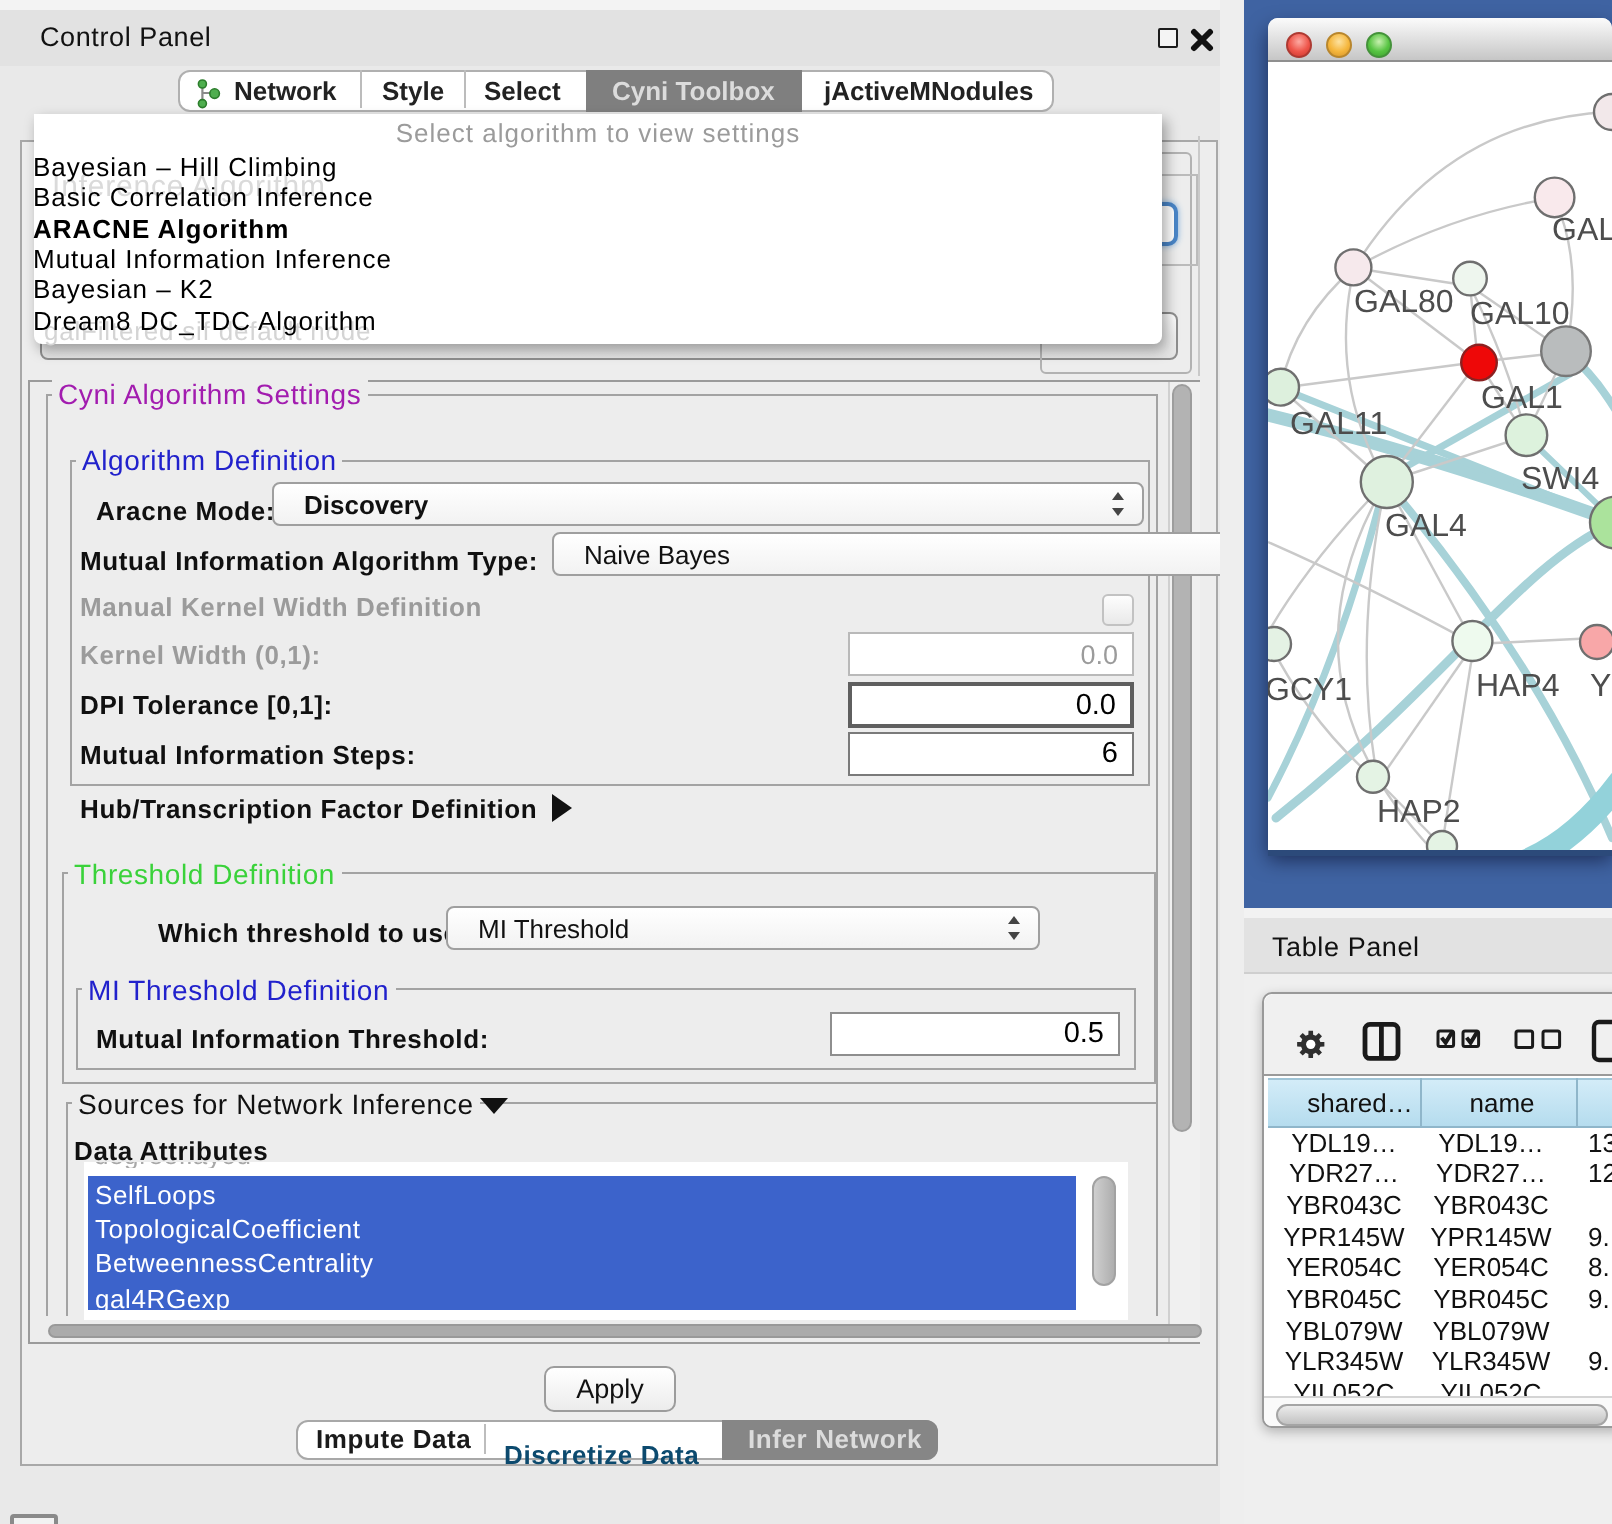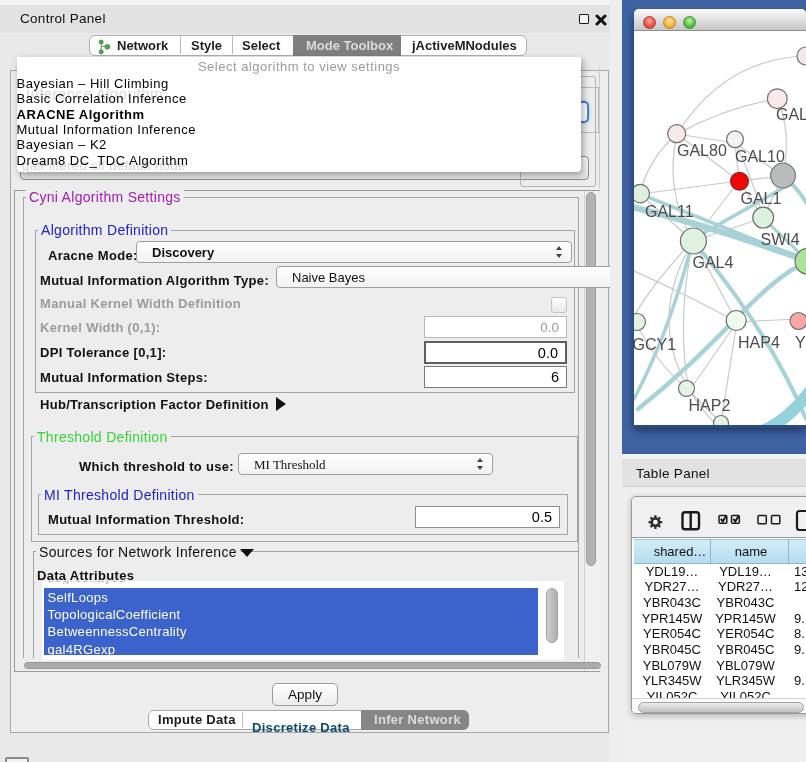--- a/index.html
+++ b/index.html
@@ -47,21 +47,21 @@
   <div class="abs" style="left:232px;top:35px;width:1px;height:19px;background:#bcbcbc;"></div>
   <svg class="abs" style="left:98px;top:38.5px;" width="13" height="16" viewBox="0 0 13 16">
     <path d="M3.2 3.5 L3.2 12.5 M3.2 7.5 L9 7.5" stroke="#8a8a8a" stroke-width="1.1" fill="none"></path>
     <circle cx="3.2" cy="3" r="2" fill="#4fae4f" stroke="#2c7d2c" stroke-width="0.8"></circle>
     <circle cx="9.3" cy="7.8" r="2.4" fill="#4fae4f" stroke="#2c7d2c" stroke-width="0.8"></circle>
     <circle cx="3.2" cy="12.8" r="2" fill="#4fae4f" stroke="#2c7d2c" stroke-width="0.8"></circle>
   </svg>
   <div class="lbl" style="left:117px;top:38px;font-weight:bold;color:#222;letter-spacing:0;">Network</div>
   <div class="lbl" style="left:191px;top:38px;font-weight:bold;color:#222;letter-spacing:0;">Style</div>
   <div class="lbl" style="left:242px;top:38px;font-weight:bold;color:#222;letter-spacing:0;">Select</div>
-  <div class="lbl" style="left:306px;top:38px;font-weight:bold;color:#dcdcdc;letter-spacing:0;">Mode Toolbox</div>
+  <div class="lbl" style="left:306px;top:38px;font-weight:bold;color:#dcdcdc;letter-spacing:0;">Cyni Toolbox</div>
   <div class="lbl" style="left:412px;top:38px;font-weight:bold;color:#222;letter-spacing:0;">jActiveMNodules</div>
 
   <div class="abs" style="left:13.5px;top:189.5px;width:586px;height:482.5px;border:1px solid #9b9b9b;background:#ededed;box-sizing:border-box;"></div>
 
   <div class="abs" style="left:583.5px;top:190.5px;width:15px;height:480.5px;background:#f0f0f0;border-left:1px solid #d0d0d0;"></div>
   <div class="abs" style="left:585.5px;top:192px;width:10px;height:374px;background:#b3b3b3;border:1px solid #9d9d9d;border-radius:6px;box-sizing:border-box;"></div>
 
   <div class="abs" style="left:24px;top:661.5px;width:577px;height:7.5px;background:#ababab;border:1px solid #999;border-radius:5px;box-sizing:border-box;"></div>
 
   <div class="gbox" style="left:23px;top:197px;width:554px;height:460px;border-bottom:none;"></div>
@@ -94,21 +94,21 @@
   <div class="blbl" style="left:40px;top:370px;">Mutual Information Steps:</div>
   <div class="field" style="left:424px;top:366px;width:143px;height:22px;border:1.5px solid #7a7a7a;color:#000;font-size:14.5px;">6</div>
 
   <div class="blbl" style="left:40px;top:397px;">Hub/Transcription Factor Definition</div>
   <div class="abs" style="left:276px;top:396.5px;width:0;height:0;border-left:10.5px solid #111;border-top:7.8px solid transparent;border-bottom:7.8px solid transparent;"></div>
 
   <div class="gbox" style="left:31px;top:436px;width:545px;height:104px;"></div>
   <div class="gtitle" style="left:34px;top:429px;color:#3ad23a;">Threshold Definition</div>
 
   <div class="blbl" style="left:79px;top:459px;">Which threshold to use:</div>
-  <div class="combo" style="left:238px;top:453px;width:255px;height:22px;font-family:Liberation Serif, serif;">
+  <div class="combo" style="left:223px;top:453px;width:297px;height:22px;">
     <div class="ct">MI Threshold</div>
     <div class="arr" style="right:8px;top:3px;"></div>
   </div>
 
   <div class="gbox" style="left:38px;top:494px;width:528px;height:39px;"></div>
   <div class="gtitle" style="left:41px;top:487px;color:#2121cc;">MI Threshold Definition</div>
 
   <div class="blbl" style="left:48px;top:512px;">Mutual Information Threshold:</div>
   <div class="field" style="left:415px;top:506px;width:145px;height:22px;border:1px solid #8e8e8e;color:#000;font-size:14.5px;">0.5</div>
 

